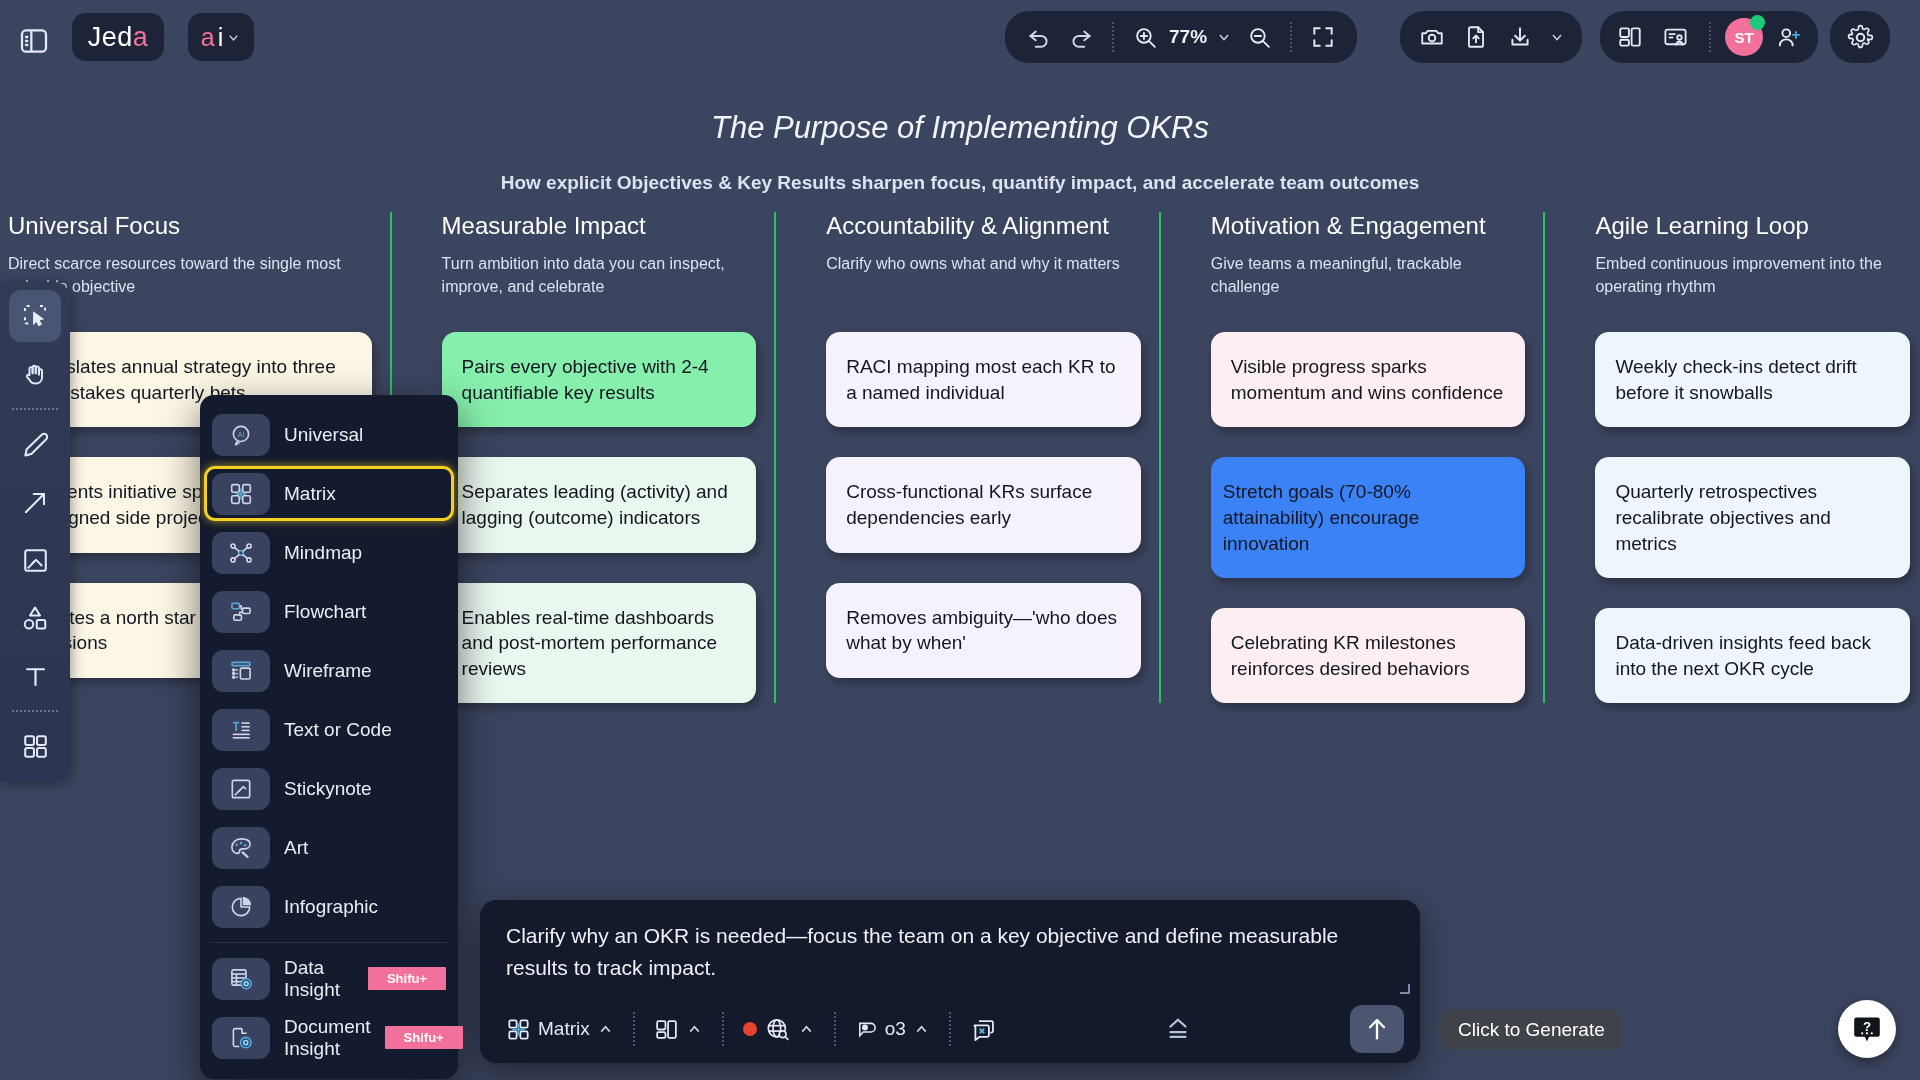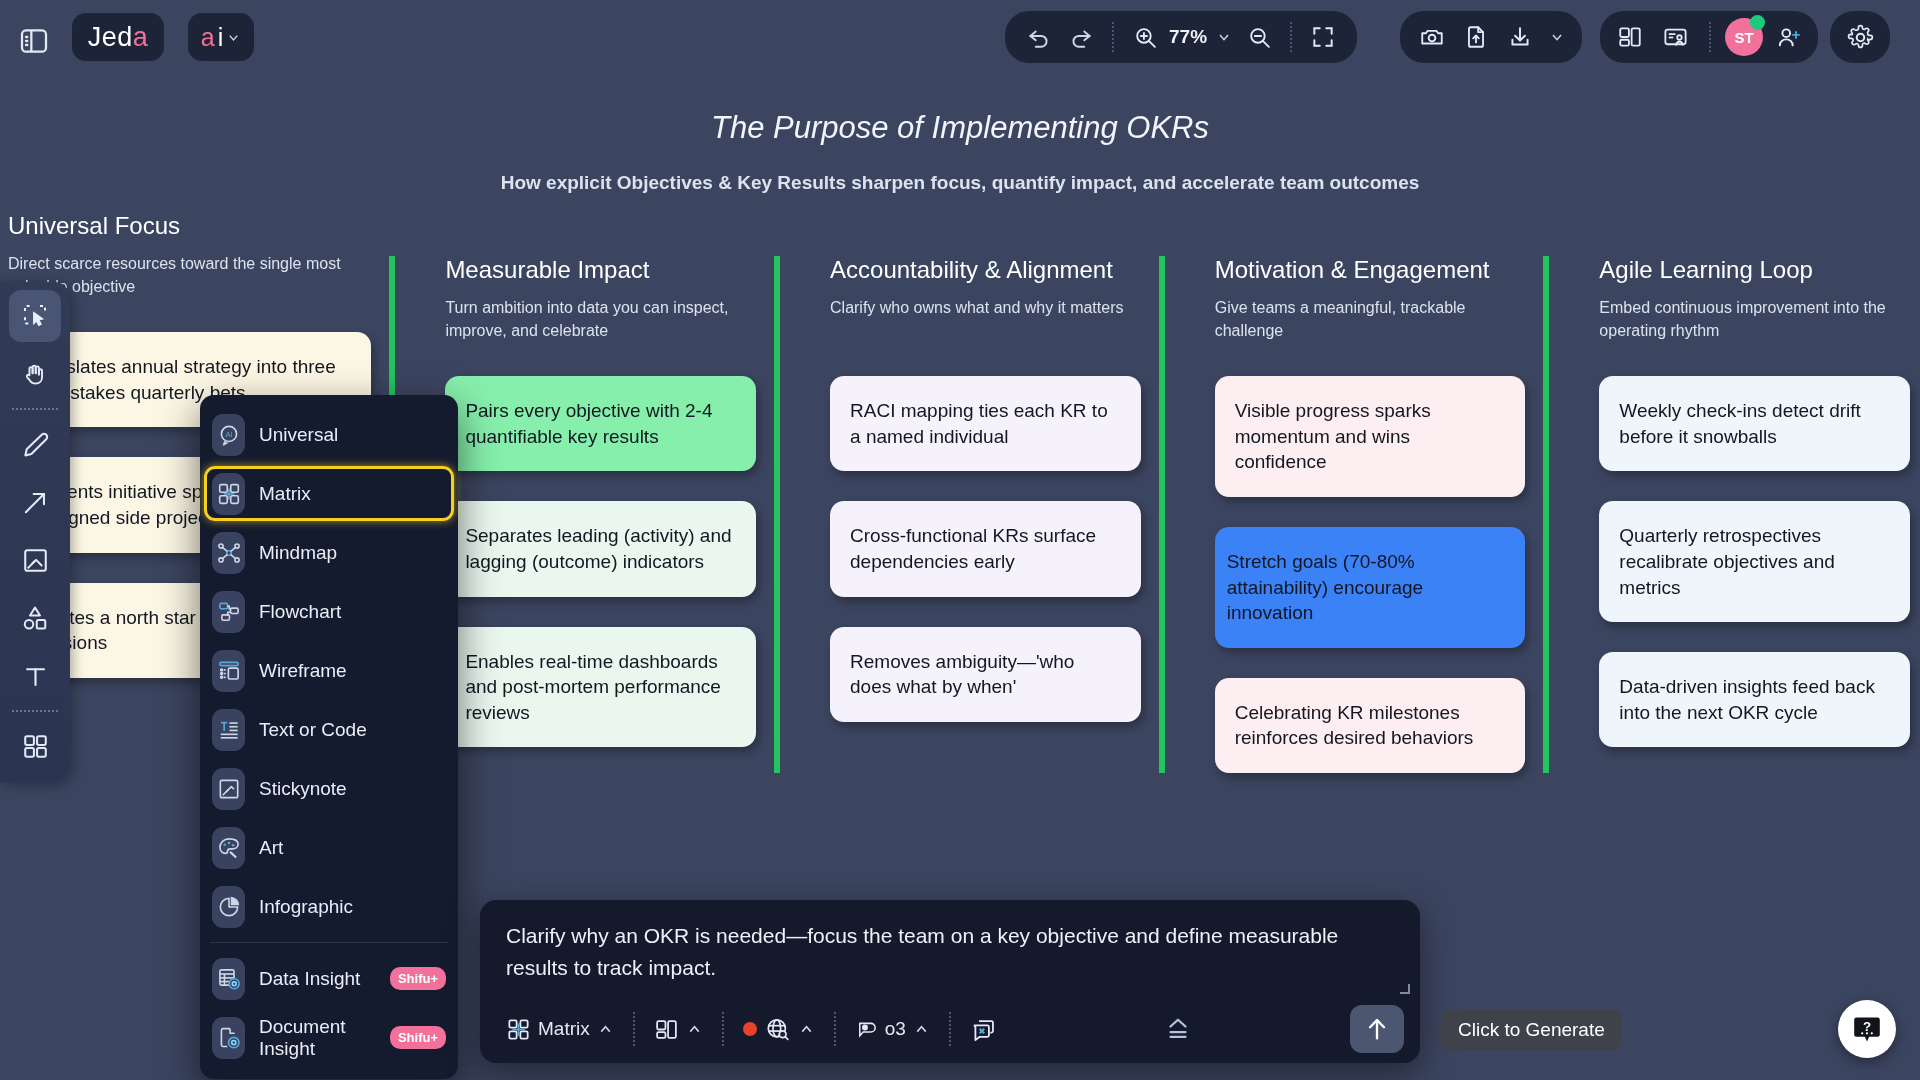--- a/index.html
+++ b/index.html
@@ -58,21 +58,21 @@
     position:absolute; top:28px; left:0; width:1920px; text-align:center;
     font-size: 31px; color:#f2f4fa; font-weight: normal; font-style: italic;
   }
   .deck-sub {
     position:absolute; top:90px; left:0; width:1920px; text-align:center;
     font-size: 19px; color:#dde2ef;font-weight:bold;
   }
 
   .columns { position:absolute; top:130px; left:8px; width:1920px; display:flex; }
   .col { width: 404px; position: relative; padding-right: 18px; }
-  .col + .col { border-left: 6px solid #22c55e; padding-left: 50px; margin-top: 44px; }
+  .col + .col { border-left: 2px solid #22c55e; padding-left: 50px; }
   .col h3 { font-size: 24px; color:#ffffff; font-weight: normal; margin-bottom: 12px; }
   .col p.sub { font-size: 16px; color:#dde2ef; line-height: 1.45; min-height: 52px; }
 
   .cards { margin-top: 28px; display:flex; flex-direction:column; gap: 30px; }
   .card {
     border-radius: 14px; padding: 22px 20px;
     font-size: 19px; color:#131722; line-height: 1.35;
     box-shadow: 3px 5px 10px rgba(0,0,0,0.30);
     min-height: 78px; display:flex; align-items:center;
   }
@@ -102,27 +102,27 @@
     height: 59px; display:flex; align-items:center; gap: 14px; padding: 0 12px;
     position: relative;
   }
   .menu-item.selected { }
   .menu-item.selected .hl {
     position:absolute; left:4px; top:2px; right:4px; bottom:2px;
     border: 3px solid #f5d020; border-radius: 11px;
     box-shadow: 0 0 9px rgba(245,208,32,0.65);
   }
   .mi-icon {
-    width: 33px; height: 42px; border-radius: 11px; background:#39435f;
+    width: 58px; height: 42px; border-radius: 11px; background:#39435f;
     display:flex; align-items:center; justify-content:center; flex:0 0 auto; z-index:1;
   }
   .mi-label { font-size: 19px; color:#e9edf7; z-index:1; }
   .mi-badge {
     margin-left:auto; background:#f2719b; color:#ffffff; font-size: 13px; font-weight: bold;
-    border-radius: 10px; padding: 4px 8px; z-index:1;
+    border-radius: 1px; padding: 4px 19px; z-index:1;
   }
   .menu-sep { border-top:1px solid #2a3249; margin: 6px 10px; }
 
   
   .prompt {
     position:absolute; left: 480px; top: 900px; width: 940px;
     background:#141a2c; border-radius: 16px;
     box-shadow: 0 10px 34px rgba(0,0,0,0.45);
   }
   .prompt-text {
@@ -320,21 +320,21 @@
           <div class="cards">
             <div class="card" style="background: #86efac;">Pairs every objective with 2-4 quantifiable key results</div>
             <div class="card" style="background: rgb(233, 247, 239);">Separates leading (activity) and lagging (outcome) indicators</div>
             <div class="card" style="background: rgb(233, 247, 239);">Enables real-time dashboards and post-mortem performance reviews</div>
           </div>
         </div>
         <div class="col">
           <h3>Accountability &amp; Alignment</h3>
           <p class="sub">Clarify who owns what and why it matters</p>
           <div class="cards">
-            <div class="card" style="background: rgb(246, 242, 251);">RACI mapping ties each KR to a named individual</div>
+            <div class="card" style="background: rgb(246, 242, 251);">RACI mapping most each KR to a named individual</div>
             <div class="card" style="background: rgb(246, 242, 251);">Cross-functional KRs surface dependencies early</div>
             <div class="card" style="background: rgb(246, 242, 251);">Removes ambiguity—'who does what by when'</div>
           </div>
         </div>
         <div class="col">
           <h3>Motivation &amp; Engagement</h3>
           <p class="sub">Give teams a meaningful, trackable challenge</p>
           <div class="cards">
             <div class="card" style="background: rgb(253, 238, 241);">Visible progress sparks momentum and wins confidence</div>
             <div class="card" style="background: #3b82f6; padding-left: 12px;">Stretch goals (70-80% attainability) encourage innovation</div>

